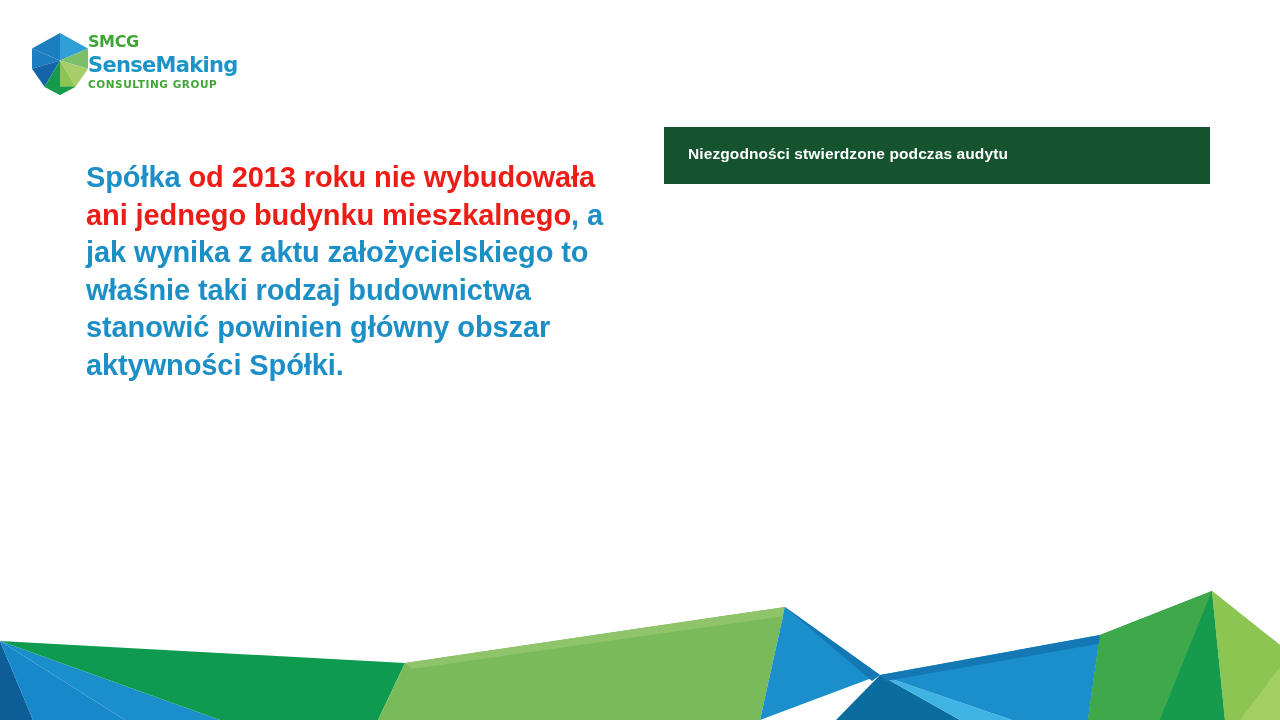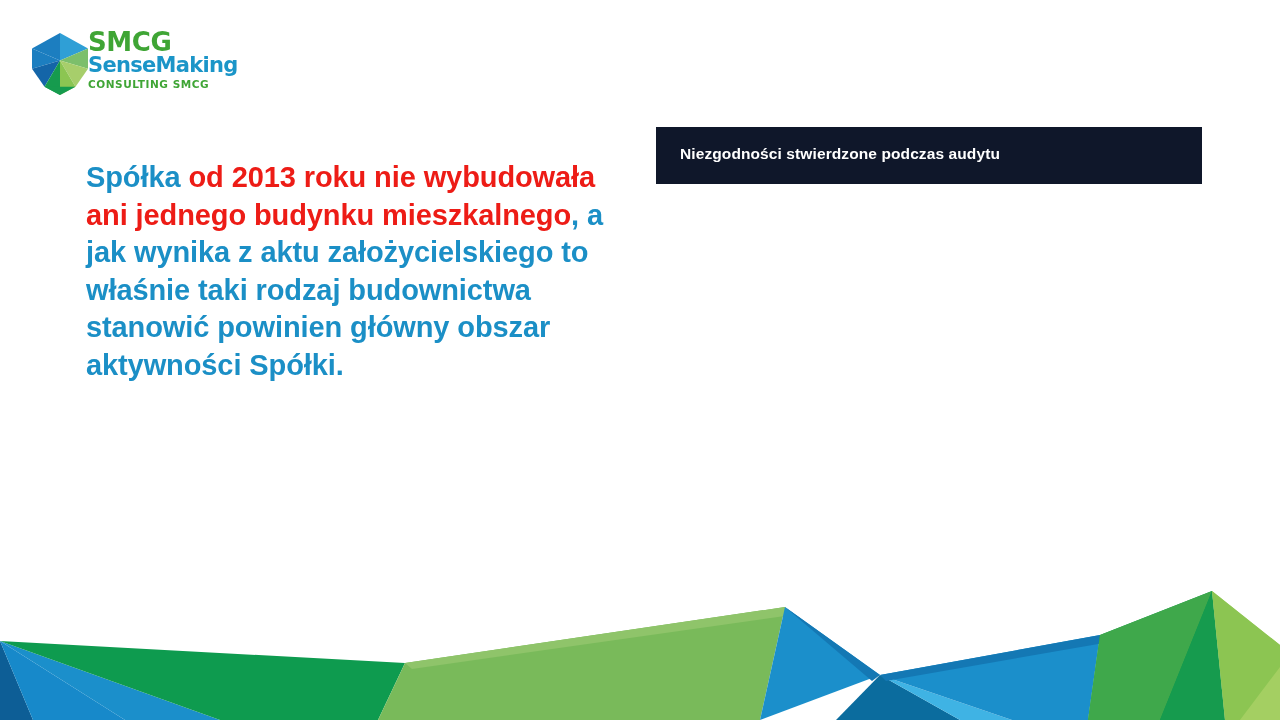--- a/index.html
+++ b/index.html
@@ -39,21 +39,21 @@
     height: 62px;
   }
   .logo-text {
     position: absolute;
     left: 58px;
     top: 0px;
     width: 180px;
     height: 64px;
   }
   .logo-line1 {
-    font-size: 26px;
+    font-size: 16px;
     font-weight: bold;
     letter-spacing: -0.4px;
     line-height: 22px;
     font-family: "DejaVu Sans", sans-serif;
   }
   .logo-line2 {
     font-size: 21px;
     font-weight: bold;
     letter-spacing: -0.7px;
     line-height: 25px;
@@ -136,29 +136,29 @@
 
         <polygon points="50,46 50,104 24,90" fill="#169B4E"></polygon>
 
         <polygon points="24,90 50,104 76,90" fill="#169B4E"></polygon>
       </svg>
     </div>
 
     <div class="logo-text">
       <div class="logo-line1" style="color:#3FA535;">SMCG</div>
       <div class="logo-line2" style="color:#1B95C8;">SenseMaking</div>
-      <div class="logo-line3" style="color:#3FA535;">CONSULTING SMCG</div>
+      <div class="logo-line3" style="color:#3FA535;">CONSULTING GROUP</div>
     </div>
   </div>
 
   <p class="body-text">
     <span class="seg" style="color:#1B8FC6;">Spółka </span><span class="seg" style="color:#ED1C16;">od 2013 roku nie wybudowała ani jednego budynku mieszkalnego</span><span class="seg" style="color:#1B8FC6;">, </span><span class="seg" style="color:#1B8FC6;">a jak wynika z aktu założycielskiego to właśnie taki rodzaj budownictwa stanowić powinien główny obszar aktywności Spółki.</span>
   </p>
 
-  <div class="banner" style="background:#0f172a;">
+  <div class="banner" style="background:#14532d;margin-left:8px;">
     <span class="banner-title">Niezgodności stwierdzone podczas audytu</span>
   </div>
 
   <svg class="deco" viewBox="0 0 1280 145" preserveAspectRatio="none" aria-hidden="true">
 
     <polygon points="0,66 33,145 0,145" fill="#0D5E96"></polygon>
 
     <polygon points="0,66 125,145 33,145" fill="#1789CA"></polygon>
 
     <polygon points="0,66 220,145 125,145" fill="#1B8FCB"></polygon>

